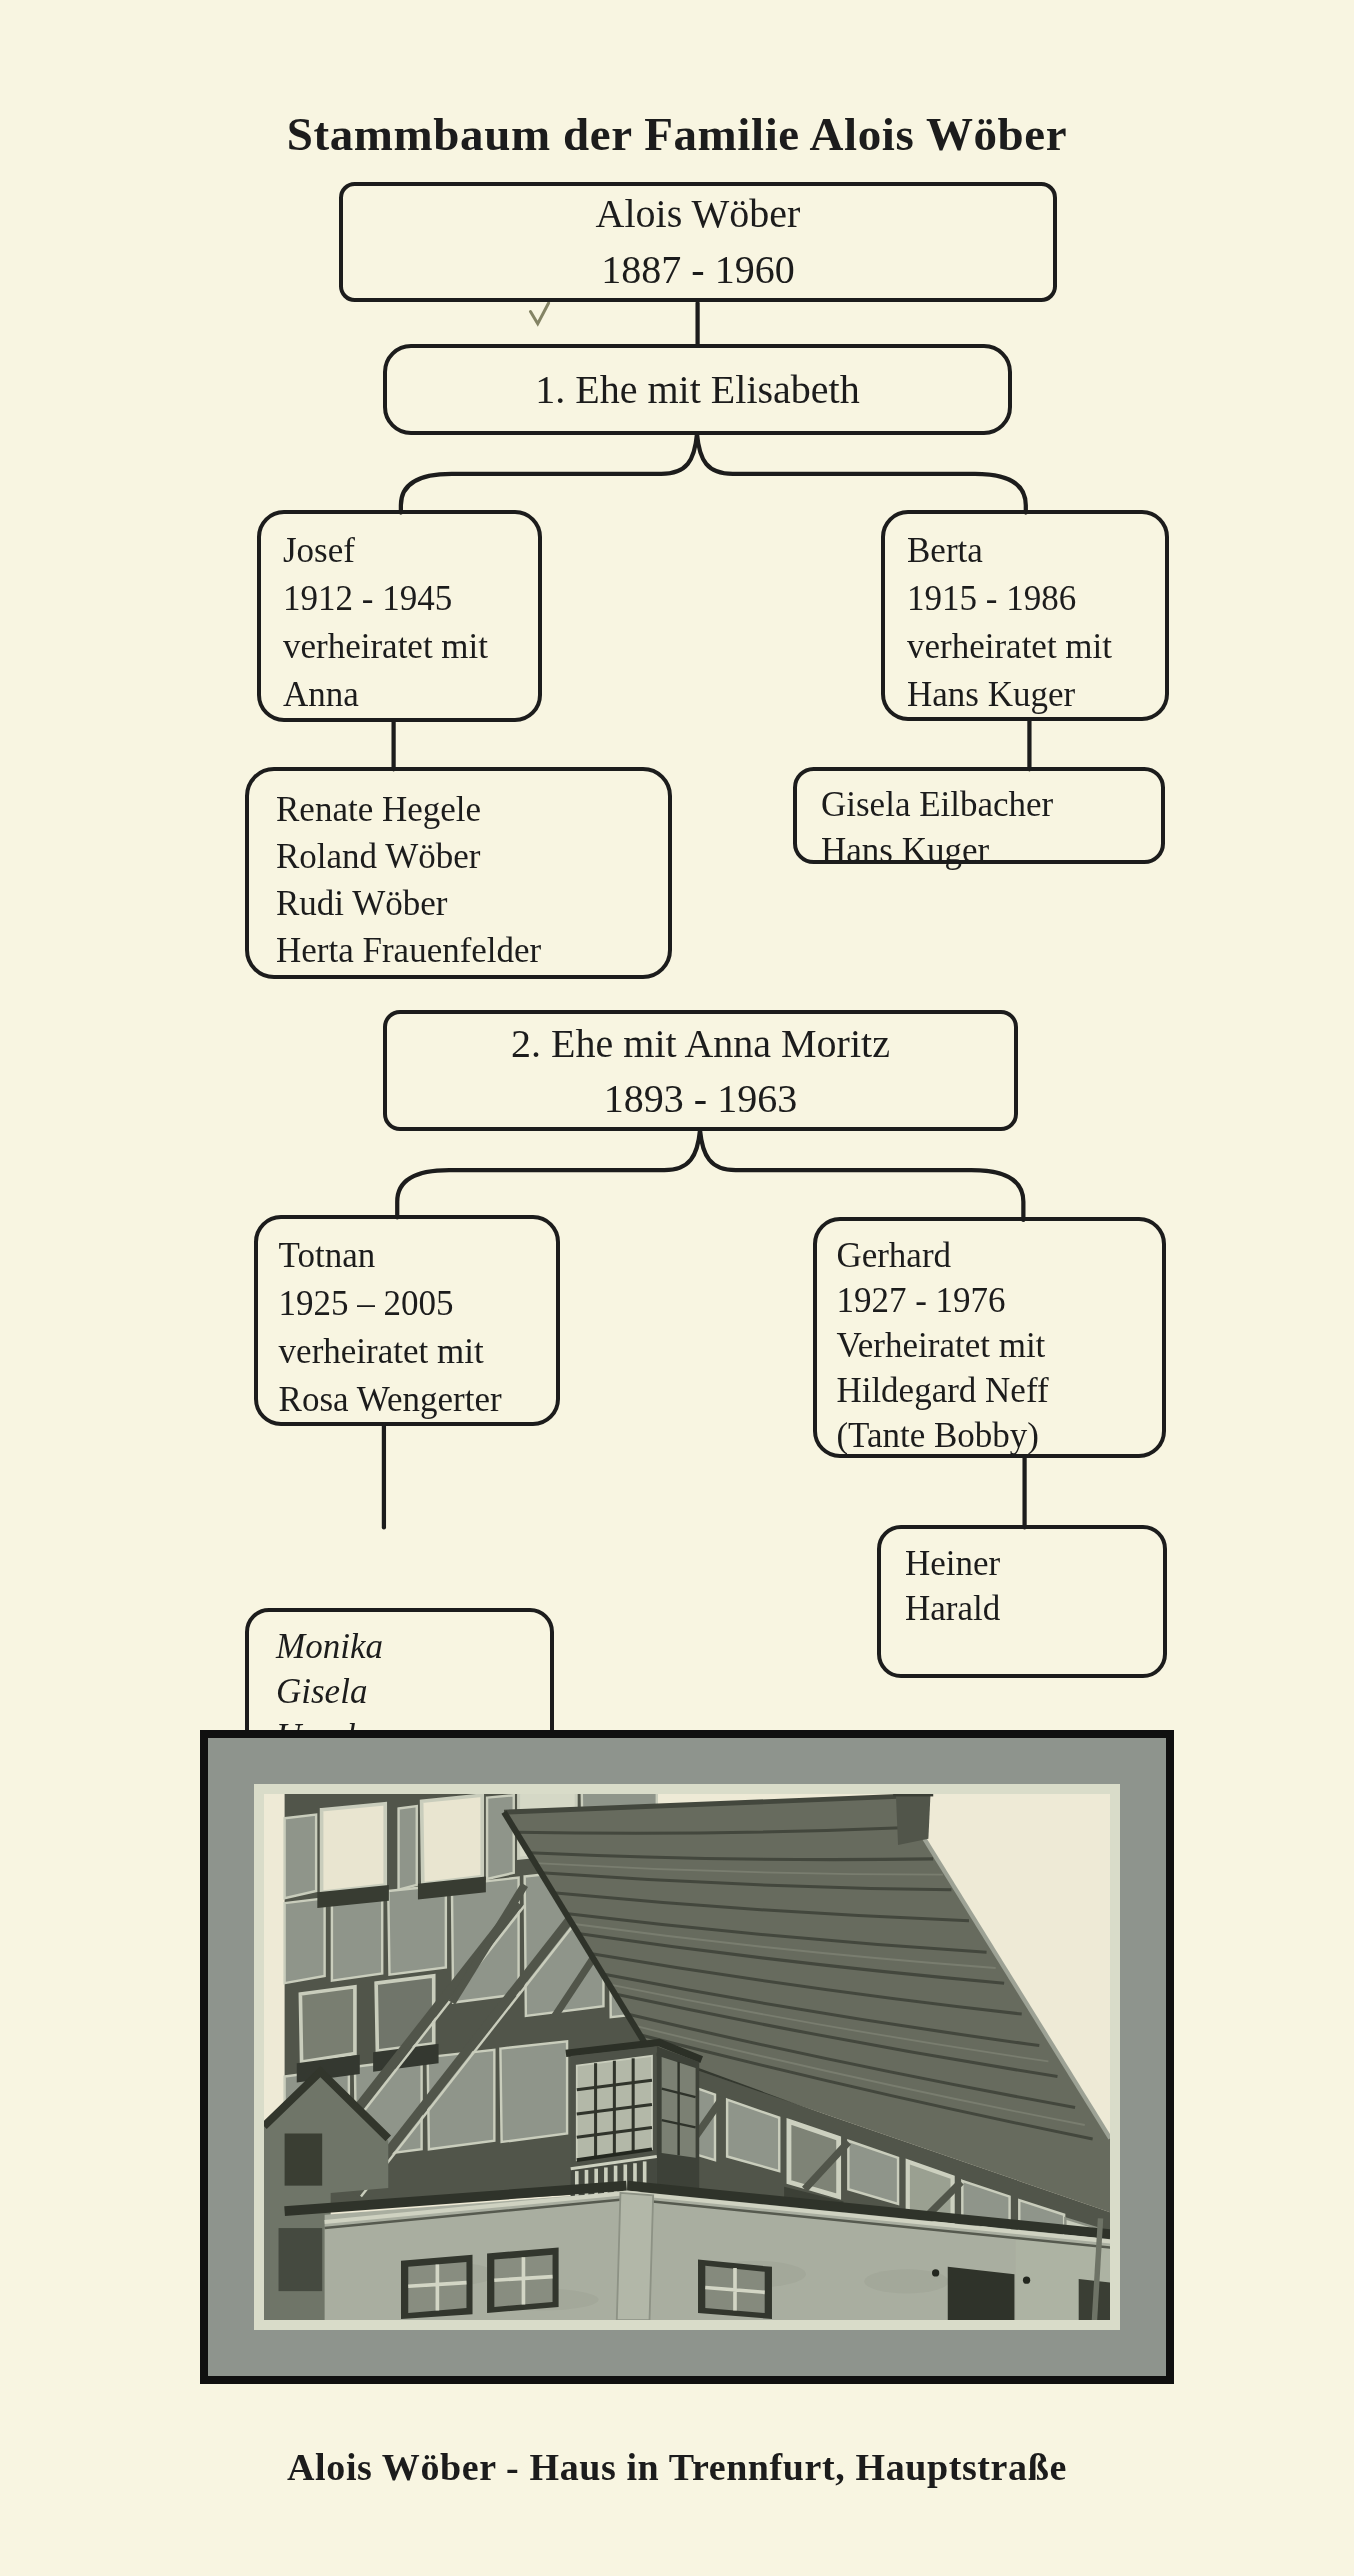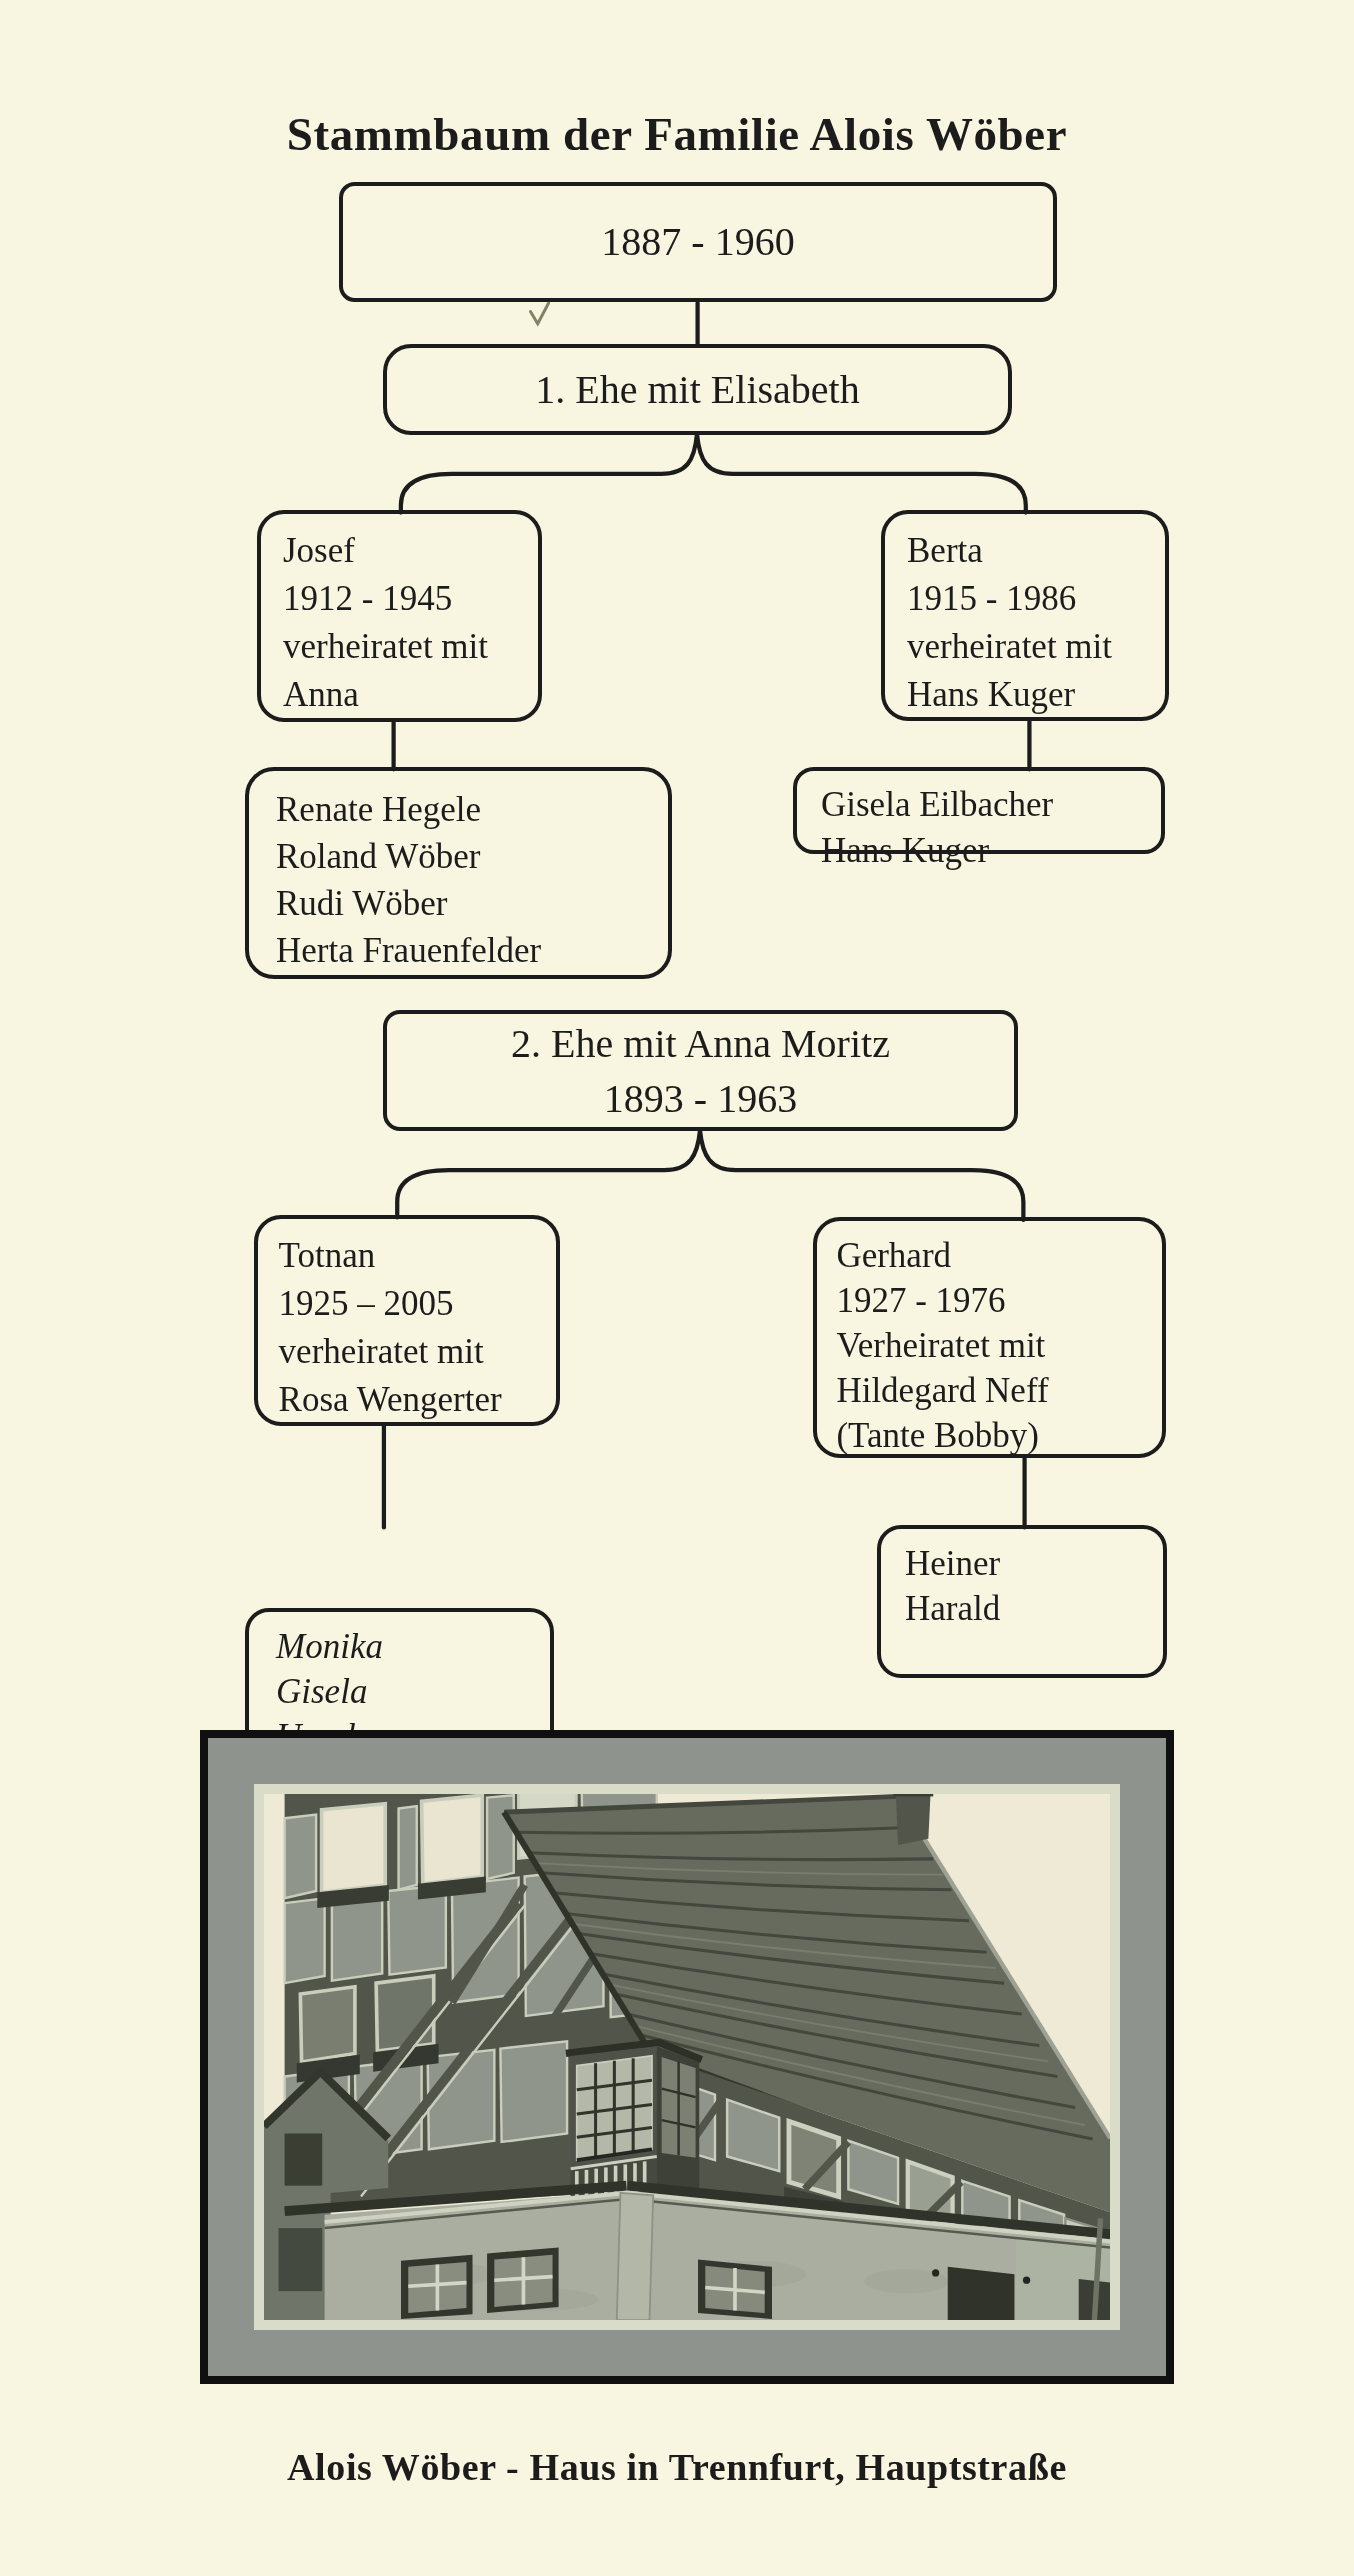--- a/index.html
+++ b/index.html
@@ -10,21 +10,21 @@
   #caption{position:absolute;left:0;right:0;top:2445px;text-align:center;
            font-size:38px;letter-spacing:0.6px;font-weight:600;}
   .node{position:absolute;border:4.2px solid var(--ink);border-radius:20.6px;box-sizing:border-box;}
   .center{display:flex;flex-direction:column;justify-content:center;text-align:center;}
   #box-root{left:339px;top:182px;width:718px;height:120px;font-size:40px;line-height:56px;border-radius:15.7px;}
   #box-m1{left:383px;top:344px;width:629px;height:91px;font-size:40px;border-radius:28px;}
   #box-m2{left:383px;top:1010px;width:635px;height:121px;font-size:40px;line-height:55px;border-radius:17px;}
   #box-josef{left:257px;top:510px;width:285px;height:212px;font-size:35px;line-height:48px;padding:13.3px 4.8px 0 22px;border-radius:27px;}
   #box-berta{left:881px;top:510px;width:288px;height:211px;font-size:35px;line-height:48px;padding:13.3px 4.8px 0 22px;border-radius:27px;}
   #box-jc{left:245px;top:767px;width:427px;height:212px;font-size:35px;line-height:47px;padding:14.5px 4.8px 0 27px;border-radius:29px;}
-  #box-bc{left:793px;top:767px;width:372px;height:87px;font-size:35px;line-height:46px;padding:11px 4.8px 0 24px;border-radius:20.6px;}
+  #box-bc{left:793px;top:767px;width:372px;height:97px;font-size:35px;line-height:46px;padding:11px 4.8px 0 24px;border-radius:20.6px;}
   #box-totnan{left:254px;top:1215px;width:306px;height:211px;font-size:35px;line-height:48px;padding:13.3px 3.6px 0 20.6px;border-radius:27px;}
   #box-gerhard{left:813px;top:1217px;width:353px;height:241px;font-size:35px;line-height:45px;padding:12px 3.6px 0 19.4px;border-radius:27px;}
   #box-monika{left:245px;top:1608px;width:309px;height:153px;font-size:35px;line-height:45px;padding:12px 3.6px 0 27px;border-radius:24px;font-style:italic;}
   #box-heiner{left:877px;top:1525px;width:290px;height:153px;font-size:35px;line-height:45px;padding:12px 3.6px 0 24px;border-radius:24px;}
   #connectors{position:absolute;left:0;top:0;pointer-events:none;}
   #photo-frame{position:absolute;left:200px;top:1730px;width:974px;height:654px;
                background:var(--photo-frame-outer);padding:7.9px;box-sizing:border-box;}
   #photo-mat{width:100%;height:100%;background:var(--photo-frame-mat);padding:46px;box-sizing:border-box;}
   #photo-inner{width:100%;height:100%;border:10.3px solid var(--photo-frame-inner);box-sizing:border-box;overflow:hidden;}
   #house{display:block;width:100%;height:100%;}
@@ -45,20 +45,21 @@
       <path d="M1700 1188 V1270"></path>
       <path d="M1156 1866 C1152 1908 1139 1932 1097 1932 L742 1932 Q656 1932 656 1984 L656 2010"></path>
       <path d="M1156 1866 C1160 1908 1173 1932 1215 1932 L1604 1932 Q1690 1932 1690 1984 L1690 2014"></path>
       <path d="M634 2352 V2522"></path>
       <path d="M1692 2406 V2522"></path>
     </g>
     <path d="M876 514 l12 20 l18 -34" fill="none" stroke="#6e6e4e" stroke-width="5" stroke-linecap="round" opacity="0.85"></path>
   </svg>
 
   <div class="node center" id="box-root">
+      <div>Alois Wöber</div>
       <div>1887 - 1960</div>
     </div>
   <div class="node center" id="box-m1">
       <div>1. Ehe mit Elisabeth</div>
     </div>
   <div class="node" id="box-josef">
       <div>Josef</div>
       <div>1912 - 1945</div>
       <div>verheiratet mit</div>
       <div>Anna</div>

